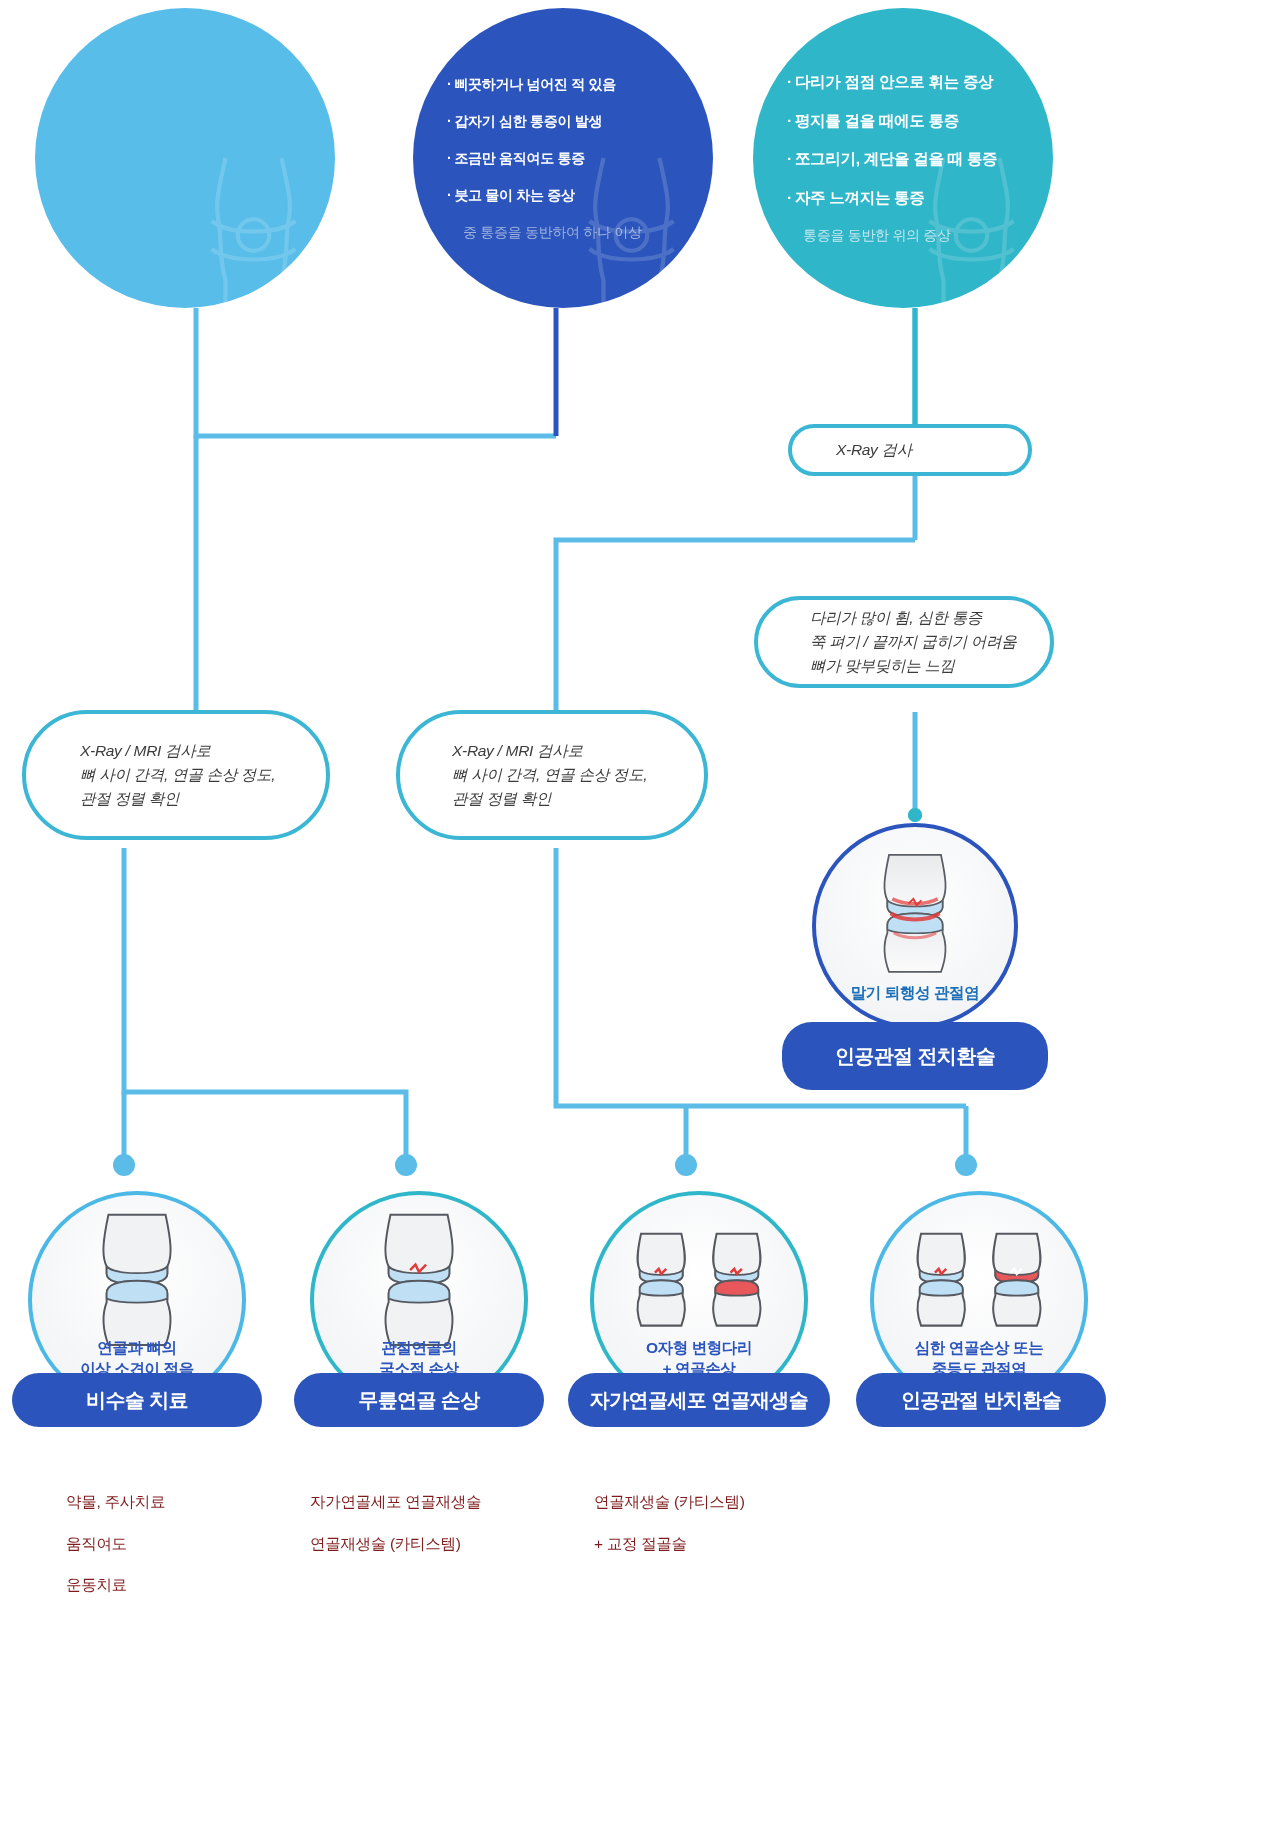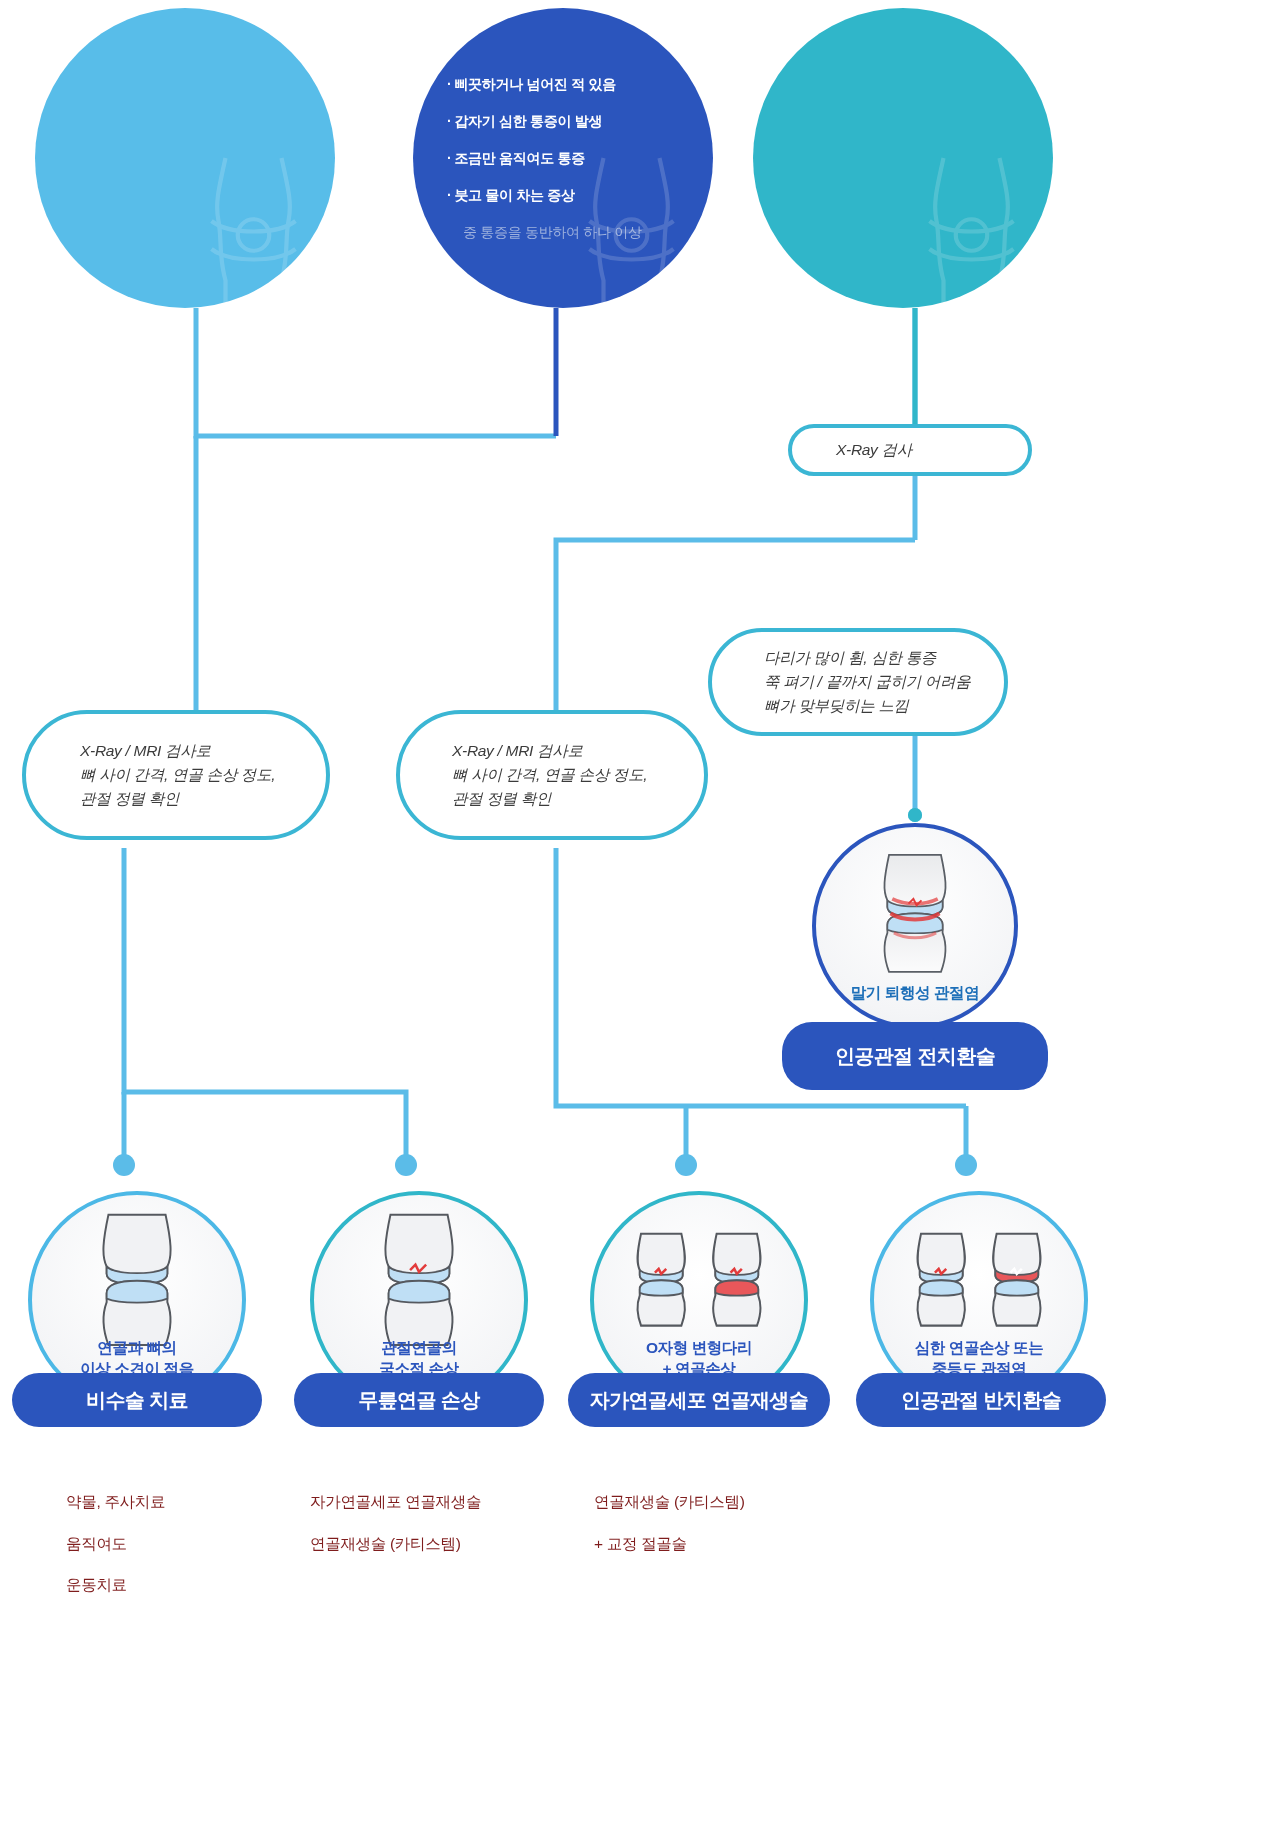--- a/index.html
+++ b/index.html
@@ -158,29 +158,36 @@
   <div class="sym-circle c3">
     <svg class="wm" viewBox="0 0 100 100">
       <g fill="none" stroke="#ffffff" stroke-width="2.4">
         <path d="M34 4 C30 22 28 30 30 40 C32 50 30 60 34 74 L34 100"></path>
         <path d="M66 4 C70 22 72 30 70 40 C68 50 70 60 66 74 L66 100"></path>
         <path d="M26 40 C36 48 64 48 74 40"></path>
         <path d="M26 56 C36 64 64 64 74 56"></path>
         <circle cx="50" cy="48" r="9"></circle>
       </g>
     </svg>
+    <div class="lines">
+      <div class="sym-line"><span class="dot">·</span><span>다리가 점점 안으로 휘는 증상</span></div>
+      <div class="sym-line"><span class="dot">·</span><span>평지를 걸을 때에도 통증</span></div>
+      <div class="sym-line"><span class="dot">·</span><span>쪼그리기, 계단을 걸을 때 통증</span></div>
+      <div class="sym-line"><span class="dot">·</span><span>자주 느껴지는 통증</span></div>
+      <div class="sym-foot">통증을 동반한 위의 증상</div>
+    </div>
   </div>
 
   <div class="pill" style="left:788px;top:424px;width:244px;height:52px;border-radius:26px;padding-left:44px;">
     <div class="ptext">
       <span>X-Ray 검사</span>
     </div>
   </div>
 
-  <div class="pill" style="left:708px;top:596px;width:300px;height:108px;border-radius:60px;padding-left:52px;margin-top:32px;">
+  <div class="pill" style="left:754px;top:596px;width:300px;height:92px;border-radius:60px;padding-left:52px;">
     <div class="ptext">
       <div>다리가 많이 휨, 심한 통증</div>
       <div>쭉 펴기 / 끝까지 굽히기 어려움</div>
       <div>뼈가 맞부딪히는 느낌</div>
     </div>
   </div>
 
   <div class="pill" style="left:22px;top:710px;width:308px;height:130px;border-radius:65px;padding-left:54px;">
     <div class="ptext">
       <div>X-Ray / MRI 검사로</div>

